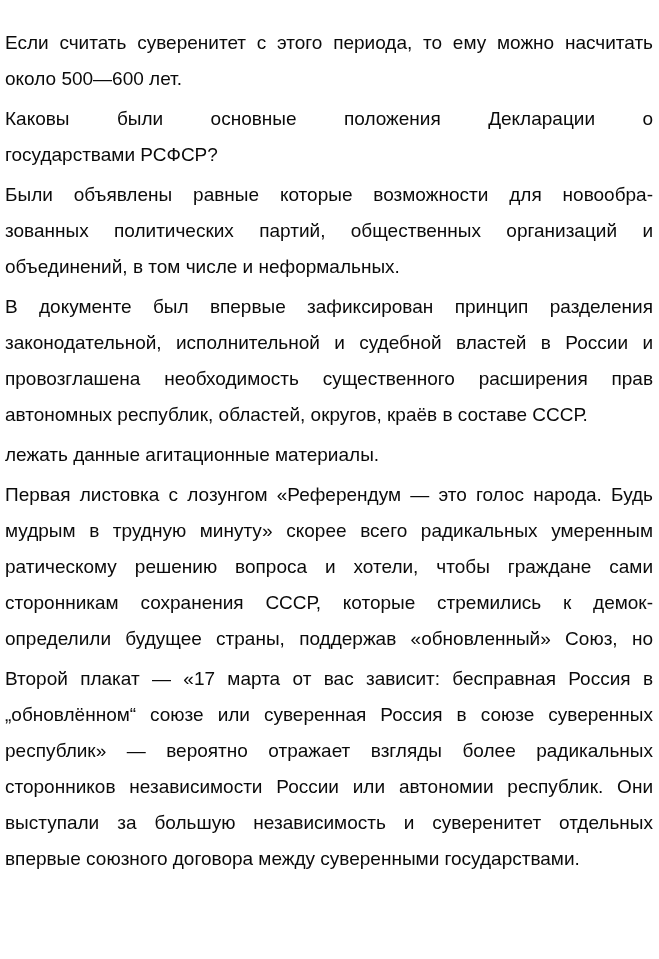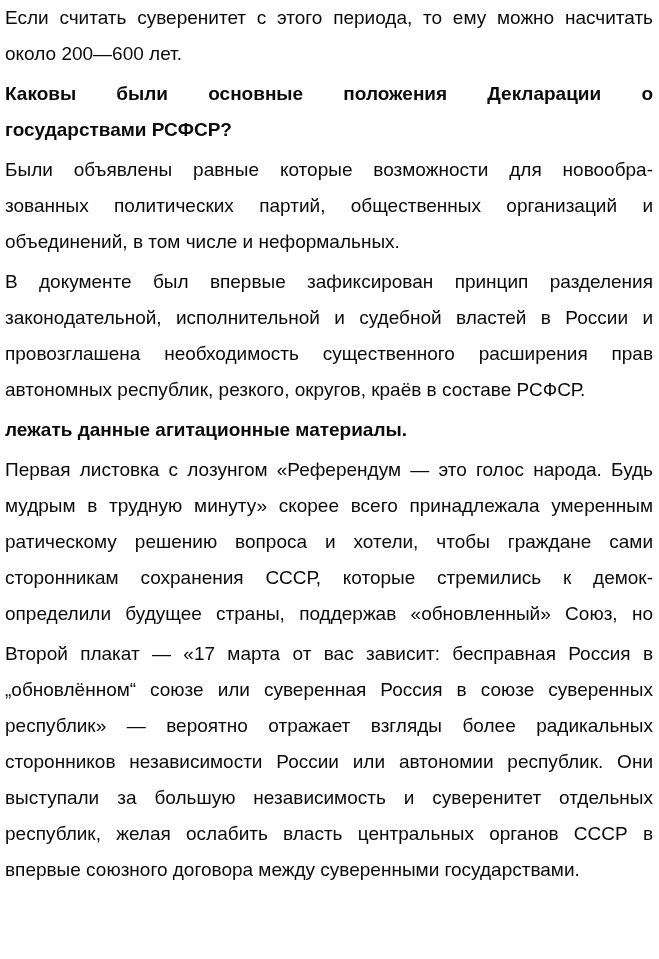--- a/index.html
+++ b/index.html
@@ -12,32 +12,33 @@
     height: 959px;
     overflow: hidden;
     font-family: "Liberation Sans", "DejaVu Sans", sans-serif;
     color: #0a0a0a;
     position: relative;
   }
   #page {
     position: relative;
     width: 659px;
     height: 725px;
+    margin-top: 25px;
   }
   
   #doc {
     position: relative;
     z-index: 1;
     padding: 0 6px 0 5px;
   }
   .para {
     margin: 0 0 4px 0;
   }
   .para.bold .line {
-    font-weight: bold;
+    font-weight: normal;
   }
   .line {
     font-size: 19px;
     line-height: 36px;
     text-align: justify;
     text-align-last: justify;
     -moz-text-align-last: justify;
     white-space: normal;
     overflow: hidden;
   }
@@ -62,51 +63,50 @@
 <div id="page">
 
   <div class="watermark" aria-hidden="true">
     
     
   </div>
 
   <div id="doc">
       <div class="para">
         <div class="line">Если считать суверенитет с этого периода, то ему можно насчитать</div>
-        <div class="line last">около 200—600 лет.</div>
+        <div class="line last">около 500—600 лет.</div>
       </div>
       <div class="para bold">
         <div class="line">Каковы были основные положения Декларации о</div>
         <div class="line last">государствами РСФСР?</div>
       </div>
       <div class="para">
         <div class="line">Были объявлены равные которые возможности для новообра-</div>
         <div class="line">зованных политических партий, общественных организаций и</div>
         <div class="line last">объединений, в том числе и неформальных.</div>
       </div>
       <div class="para">
         <div class="line">В документе был впервые зафиксирован принцип разделения</div>
         <div class="line">законодательной, исполнительной и судебной властей в России и</div>
         <div class="line">провозглашена необходимость существенного расширения прав</div>
-        <div class="line last">автономных республик, резкого, округов, краёв в составе РСФСР.</div>
+        <div class="line last">автономных республик, областей, округов, краёв в составе СССР.</div>
       </div>
       <div class="para bold">
         <div class="line last">лежать данные агитационные материалы.</div>
       </div>
       <div class="para">
         <div class="line">Первая листовка с лозунгом «Референдум — это голос народа. Будь</div>
-        <div class="line">мудрым в трудную минуту» скорее всего принадлежала умеренным</div>
+        <div class="line">мудрым в трудную минуту» скорее всего радикальных умеренным</div>
         <div class="line">ратическому решению вопроса и хотели, чтобы граждане сами</div>
         <div class="line">сторонникам сохранения СССР, которые стремились к демок-</div>
         <div class="line">определили будущее страны, поддержав «обновленный» Союз, но</div>
       </div>
       <div class="para">
         <div class="line">Второй плакат — «17 марта от вас зависит: бесправная Россия в</div>
         <div class="line">„обновлённом“ союзе или суверенная Россия в союзе суверенных</div>
         <div class="line">республик» — вероятно отражает взгляды более радикальных</div>
         <div class="line">сторонников независимости России или автономии республик. Они</div>
         <div class="line">выступали за большую независимость и суверенитет отдельных</div>
-        <div class="line">республик, желая ослабить власть центральных органов СССР в</div>
         <div class="line last">впервые союзного договора между суверенными государствами.</div>
       </div>
     </div>
 
 </div>
 
 </body></html>

